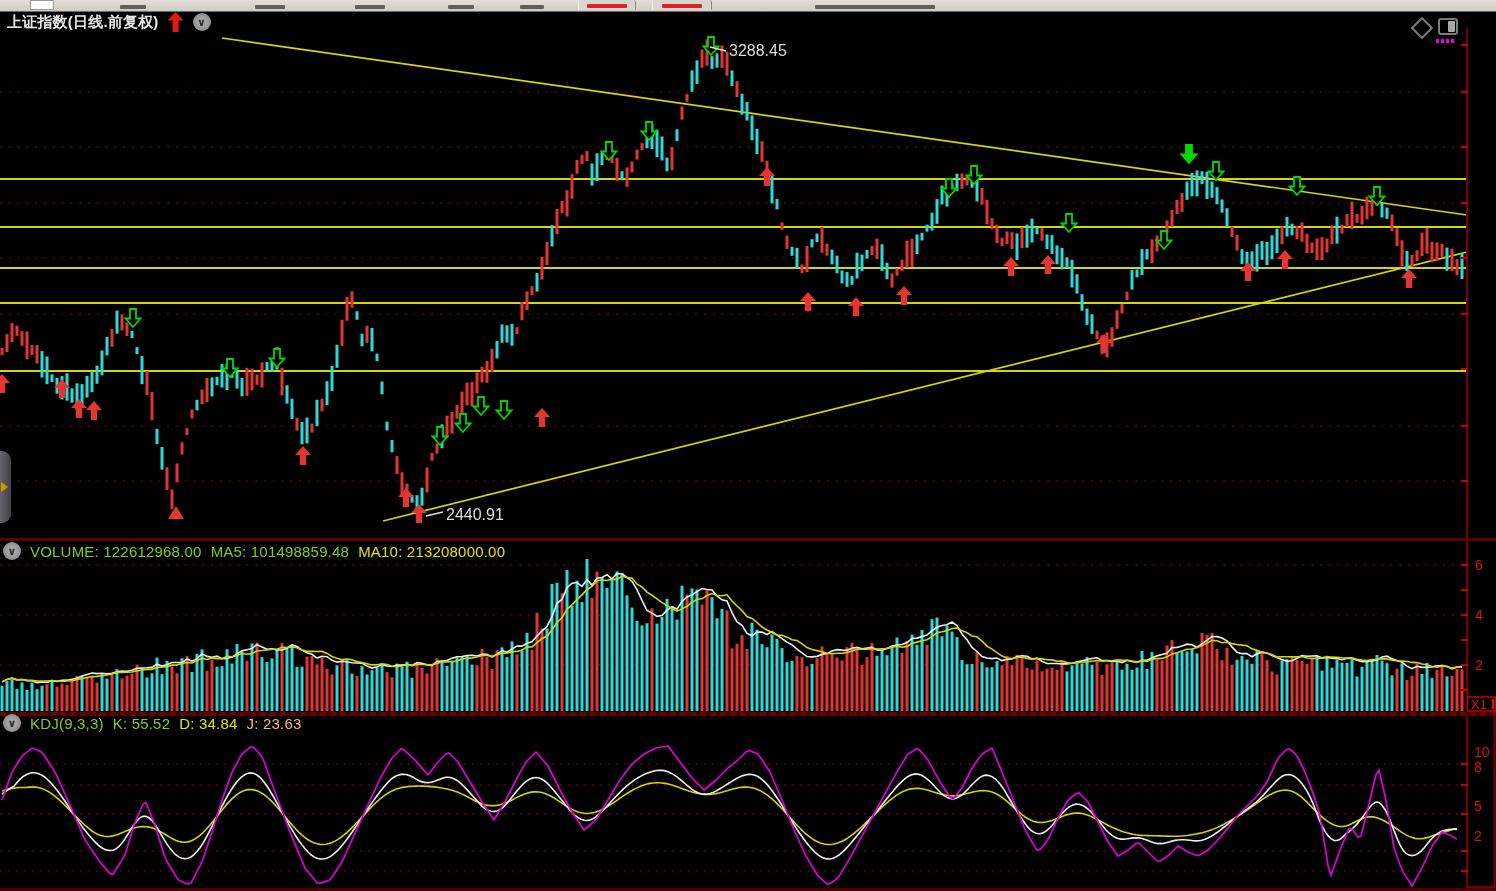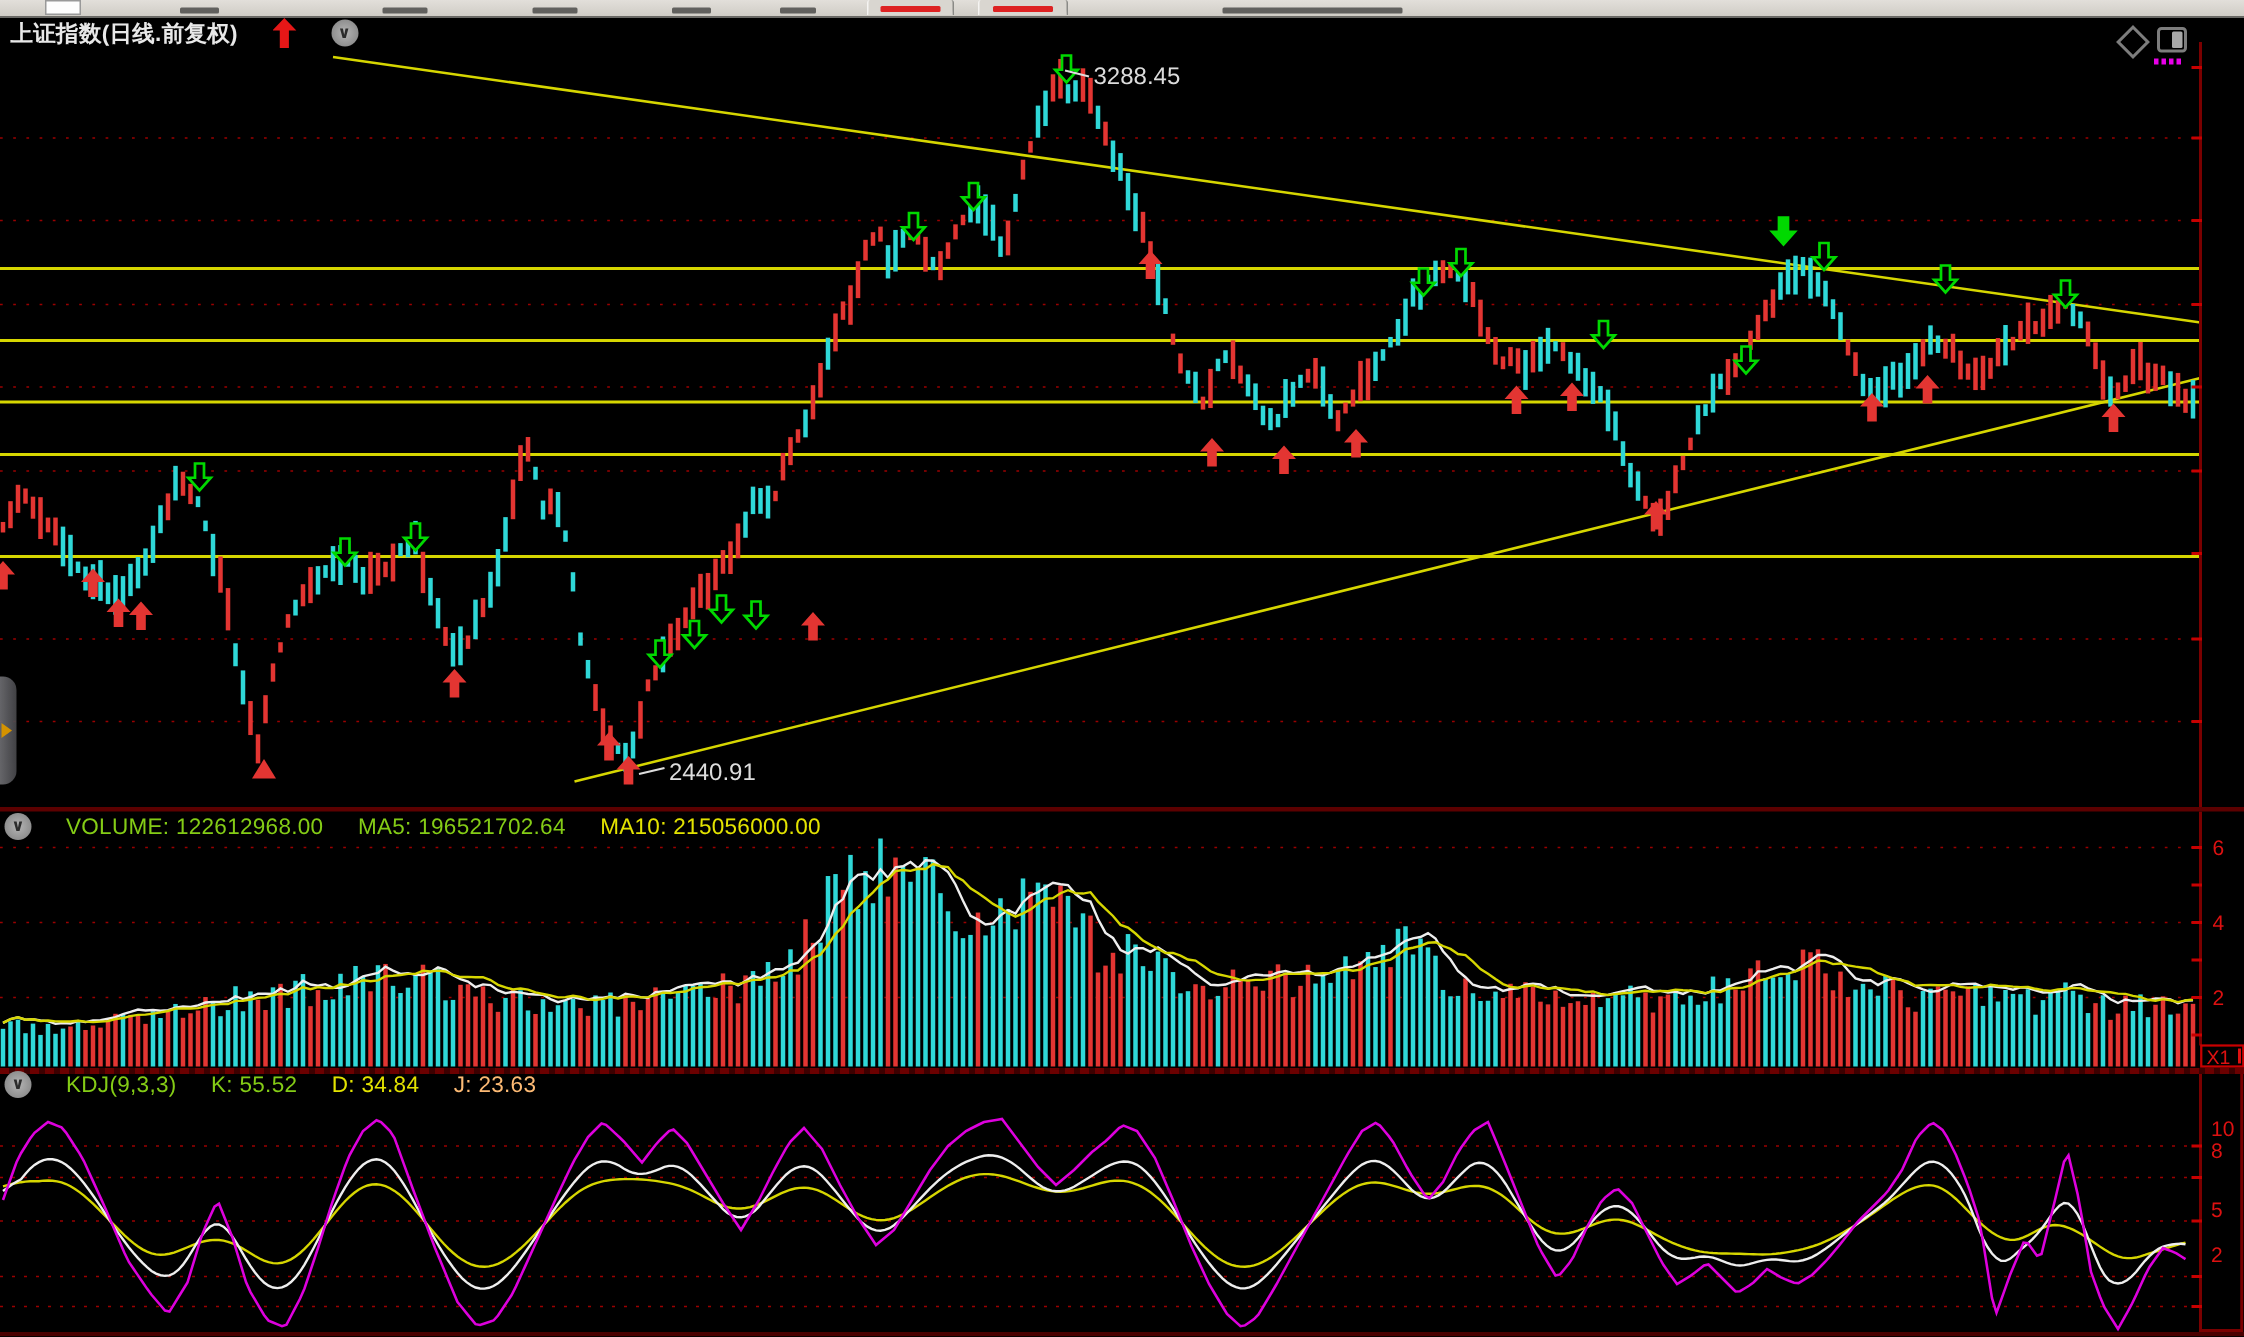--- a/index.html
+++ b/index.html
@@ -12,21 +12,21 @@
   .tb-btn{position:absolute;top:0;height:10px;background:#d9d6d0;border-left:1px solid #f5f4f2;
     border-right:1px solid #8a8a86;border-radius:2px 2px 0 0;}
   .tb-red{position:absolute;top:4px;height:4px;background:#d22;border-radius:1px;}
   .tb-logo{position:absolute;left:30px;top:0;width:22px;height:8px;background:#fdfdfd;border:1px solid #999;}
   
   .sep{position:absolute;left:0;width:1496px;z-index:4;}
   #sep1{top:538px;height:3px;background:#5c0000;}
   #sep2{top:712px;height:4px;background:repeating-linear-gradient(90deg,#6b0000 0 6px,#3c0000 6px 10px);}
   #sepBottom{top:888px;height:3px;background:#4a0000;}
   
-  .hdr{position:absolute;z-index:5;display:flex;align-items:center;gap:23px;
+  .hdr{position:absolute;z-index:5;display:flex;align-items:center;gap:9px;
        font-size:15px;color:#e8e8e8;white-space:nowrap;letter-spacing:.2px;}
   #mainHdr{left:7px;top:12px;font-weight:bold;}
   #volHdr{left:3px;top:542px;}
   #kdjHdr{left:3px;top:714px;}
   .circ{width:18px;height:18px;border-radius:50%;background:radial-gradient(#b5b5b5,#7e7e7e);
         display:flex;align-items:center;justify-content:center;color:#2c2c2c;
         font-size:11px;font-weight:bold;line-height:1;}
   .w{color:#84cc16;} .y{color:#e3e300;} .m{color:#fdba74;}
   .up-arrow-ico{width:16px;height:20px;background:#e61717;
      clip-path:polygon(50% 0,100% 42%,69% 42%,69% 100%,31% 100%,31% 42%,0 42%);}
@@ -800,22 +800,22 @@
 
   <div class="hdr" id="mainHdr">
     <span>上证指数(日线.前复权)</span>
     <span class="up-arrow-ico"></span>
     <span class="circ">∨</span>
   </div>
 
   <div class="hdr" id="volHdr">
     <span class="circ">∨</span>
     <span class="w">VOLUME: 122612968.00</span>
-    <span class="w">MA5: 196521702.64</span>
-    <span class="y">MA10: 215056000.00</span>
+    <span class="w">MA5: 101498859.48</span>
+    <span class="y">MA10: 213208000.00</span>
   </div>
 
   <div class="hdr" id="kdjHdr">
     <span class="circ">∨</span>
     <span class="w">KDJ(9,3,3)</span>
     <span class="w">K: 55.52</span>
     <span class="y">D: 34.84</span>
     <span class="m">J: 23.63</span>
   </div>
 

